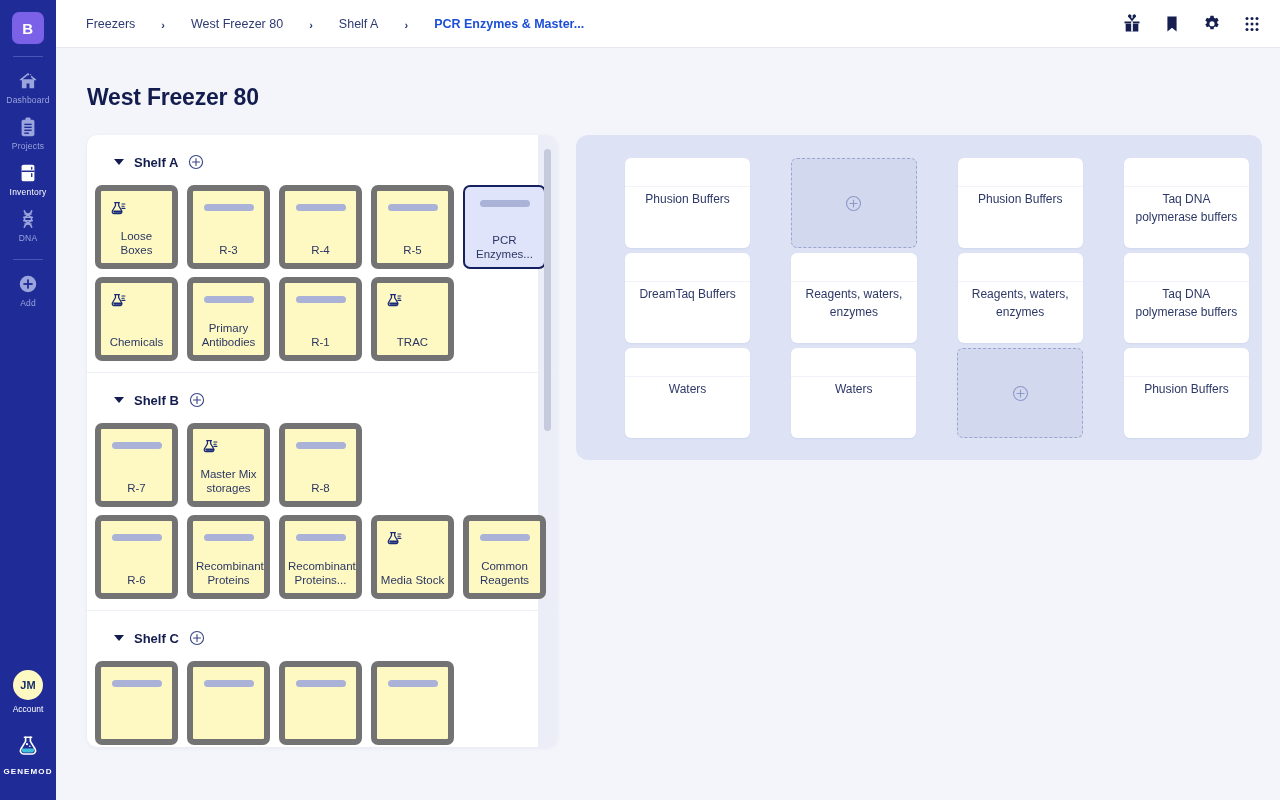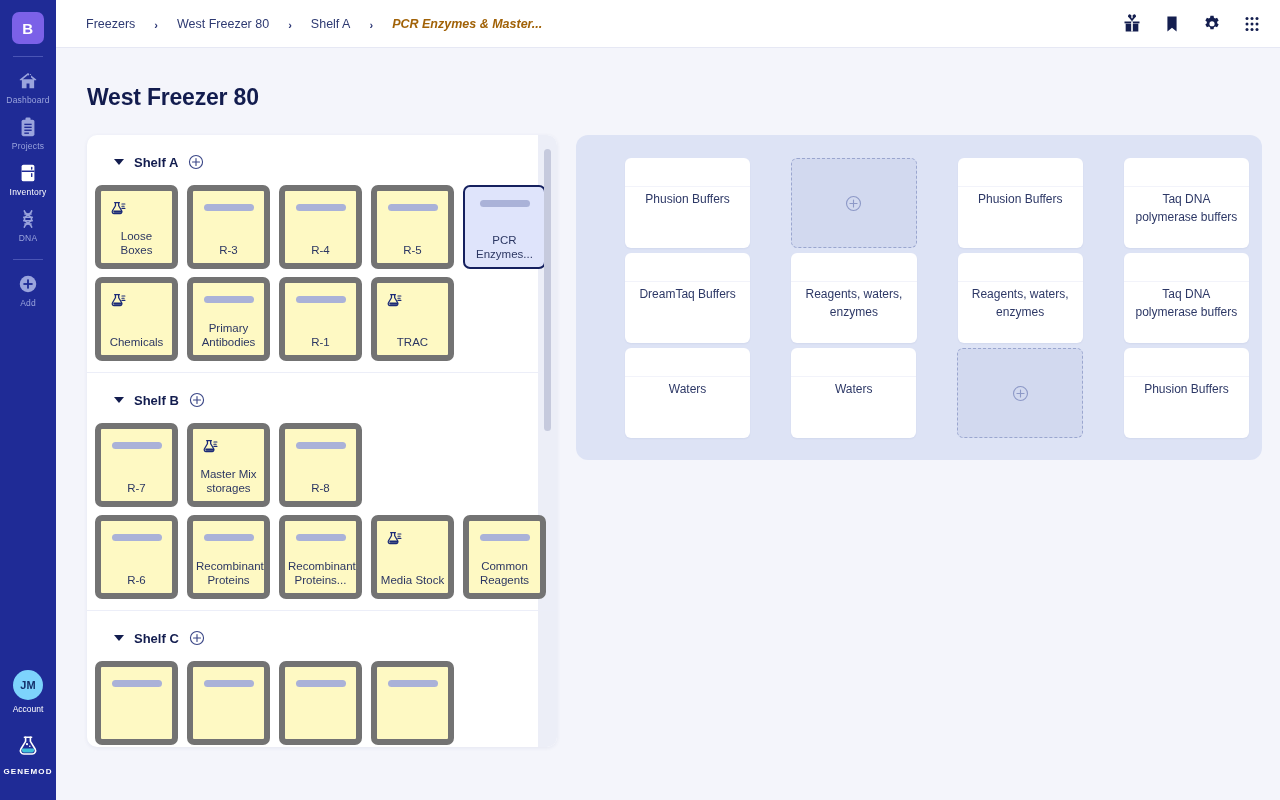--- a/index.html
+++ b/index.html
@@ -40,21 +40,21 @@
   .nav-item .lbl { font-size: 8.5px; color: #9aa4dd; letter-spacing: .2px; }
   .nav-item.active .lbl { color: #ffffff; }
   .nav-item svg { display: block; }
   .nav-spacer { flex: 1 1 auto; }
   .account-block {
     display: flex; flex-direction: column; align-items: center; gap: 4px;
     margin-bottom: 20px; cursor: pointer;
   }
   .avatar {
     width: 30px; height: 30px; border-radius: 50%;
-    background: #7dd3fc; color: #14306b;
+    background: #fef9c3; color: #14306b;
     font-size: 11px; font-weight: bold;
     display: flex; align-items: center; justify-content: center;
   }
   .account-block .lbl { font-size: 8.5px; color: #ffffff; }
   .logo-block {
     display: flex; flex-direction: column; align-items: center; gap: 5px;
     margin-bottom: 24px; cursor: pointer;
   }
   .logo-block .lbl { font-size: 8px; color: #ffffff; letter-spacing: 1.1px; font-weight: bold; }
 
@@ -62,26 +62,26 @@
   .content { flex: 1 1 auto; height: 800px; display: flex; flex-direction: column; position: relative; }
 
   
   .topbar {
     height: 48px; flex: 0 0 48px;
     background: #ffffff;
     border-bottom: 1px solid #e6e8f4;
     display: flex; align-items: center;
     padding: 0 24px 0 30px;
   }
-  .breadcrumb { display: flex; align-items: flex-end; gap: 3px; flex: 1 1 auto; }
+  .breadcrumb { display: flex; align-items: flex-end; gap: 10px; flex: 1 1 auto; }
   .crumb {
     font-size: 12.5px; color: #2e3a72; cursor: pointer;
     white-space: nowrap;
   }
-  .crumb.current { font-weight: bold; color: #a16207; cursor: default; font-style: italic; }
+  .crumb.current { font-weight: bold; color: #1d4ed8; cursor: default; }
   .crumb-sep {
     margin: 0 16px; color: #2a3574; font-size: 11px; font-weight: bold;
     display: inline-flex; align-items: center;
   }
   .topicons { display: flex; align-items: center; gap: 20px; }
   .topicon { width: 20px; height: 20px; cursor: pointer; display: block; }
 
   
   .page {
     flex: 1 1 auto; position: relative;

